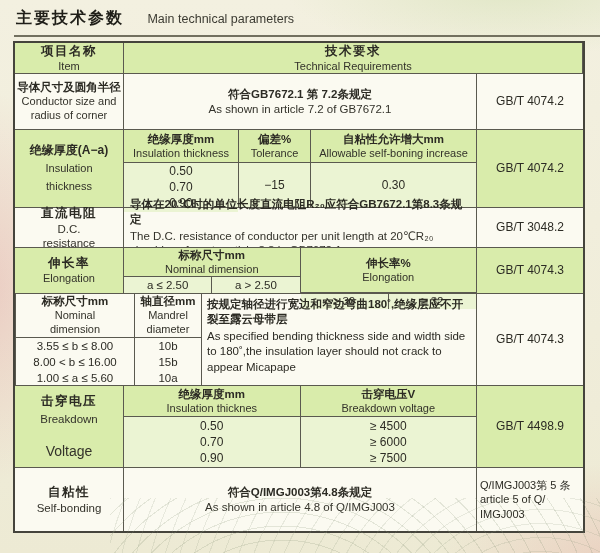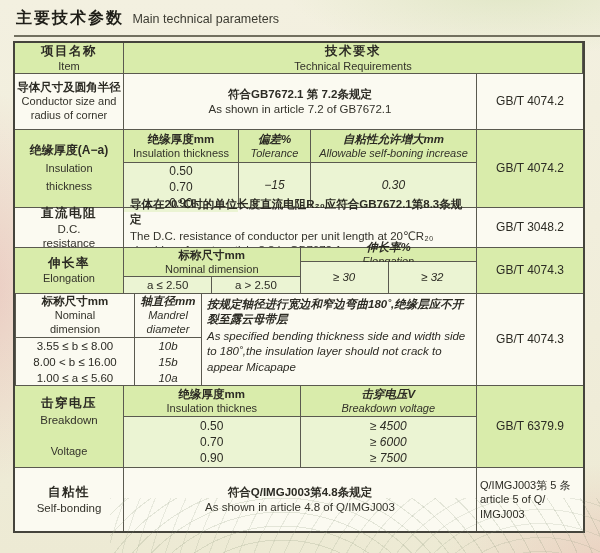--- a/index.html
+++ b/index.html
@@ -10,21 +10,21 @@
     background:
       radial-gradient(150px 280px at -2% 52%, rgba(222,128,138,.30), transparent 70%),
       radial-gradient(240px 140px at 102% 102%, rgba(226,140,140,.28), transparent 72%),
       radial-gradient(300px 90px at 85% -2%, rgba(190,214,150,.35), transparent 75%),
       linear-gradient(180deg,#f3f0e0 0%,#f0edda 60%,#edead4 100%);
   }
   :root{--bd:#5a594f;--grn:#d9ecab;--lgrn:#ebf4d3;--wht:#fbfaf1;}
 
   .title{position:absolute;left:16px;top:8px;white-space:nowrap;}
   .t-zh{font-size:16px;font-weight:bold;letter-spacing:2px;color:#1f1e18;}
-  .t-en{font-size:12.5px;color:#3c3b32;margin-left:4px;}
+  .t-en{font-size:12.5px;color:#3c3b32;margin-left:19px;}
   .title-rule{position:absolute;left:14px;right:0;top:35px;height:2px;background:#72705f;}
 
   .table{
     position:absolute;left:13px;top:41px;width:572px;height:492px;
     border:2px solid #45443c;background:var(--wht);
     display:flex;flex-direction:column;box-sizing:border-box;
   }
   .tr{display:flex;box-sizing:border-box;flex:none;}
   .tr + .tr{border-top:1px solid var(--bd);}
   .ci{width:108px;flex:none;display:flex;flex-direction:column;justify-content:center;align-items:center;text-align:center;box-sizing:border-box;padding:1px 2px;}
@@ -35,21 +35,21 @@
   .lgreen{background:var(--lgrn);}
 
   .zh{font-weight:bold;font-size:12.5px;letter-spacing:1.5px;line-height:1.35;}
   .zh-sm{font-weight:bold;font-size:11.5px;letter-spacing:0;line-height:1.3;}
   .en{font-size:11px;line-height:1.25;color:#33322a;}
   .val{font-size:12px;line-height:1.35;}
   .val-sm{font-size:11.5px;line-height:1.4;}
 
   .subcols{display:flex;flex:1;min-width:0;}
   .subcol{display:flex;flex-direction:column;box-sizing:border-box;min-width:0;}
-  .subcol + .subcol{border-left:1px solid var(--bd);font-style:italic;}
+  .subcol + .subcol{border-left:1px solid var(--bd);}
   .subhead{border-bottom:1px solid var(--bd);display:flex;flex-direction:column;justify-content:center;align-items:center;text-align:center;box-sizing:border-box;flex:none;}
   .subvals{flex:1;display:flex;flex-direction:column;justify-content:center;align-items:center;text-align:center;}
   .pairrow{flex:1;display:flex;}
   .pair{flex:1;display:flex;justify-content:center;align-items:center;}
   .pair + .pair{border-left:1px solid var(--bd);}
 
   .textblock{flex:1;padding:3px 5px;text-align:left;display:flex;flex-direction:column;justify-content:flex-start;}
   .textblock .zh-req{font-weight:bold;font-size:11.5px;line-height:1.3;letter-spacing:0;}
   .textblock .en-req{font-size:11.5px;line-height:1.35;margin-top:2px;}
 
@@ -170,21 +170,21 @@
           <div class="subhead green" style="height:29px">
             <div class="zh-sm">标称尺寸mm</div>
             <div class="en">Nominal dimension</div>
           </div>
           <div class="pairrow lgreen">
             <div class="pair val-sm">a ≤ 2.50</div>
             <div class="pair val-sm">a &gt; 2.50</div>
           </div>
         </div>
         <div class="subcol" style="flex:1">
-          <div class="subhead green" style="height:14px">
+          <div class="subhead green" style="height:45px">
             <div class="zh-sm">伸长率%</div>
             <div class="en">Elongation</div>
           </div>
           <div class="pairrow lgreen">
             <div class="pair val-sm">≥ 30</div>
             <div class="pair val-sm">≥ 32</div>
           </div>
         </div>
       </div>
     </div>
@@ -230,21 +230,21 @@
     </div>
     <div class="ct">
       <div class="val">GB/T 4074.3</div>
     </div>
   </div>
 
   <div class="tr" style="height:82px">
     <div class="ci green">
       <div class="zh">击穿电压</div>
       <div class="en" style="font-size:11.5px;margin-top:2px">Breakdown</div>
-      <div class="en" style="font-size:11px;margin-top:17px">Voltage</div>
+      <div class="en" style="font-size:14px;margin-top:17px">Voltage</div>
     </div>
     <div class="cm">
       <div class="subcols">
         <div class="subcol" style="flex:1">
           <div class="subhead green" style="height:31px">
             <div class="zh-sm">绝缘厚度mm</div>
             <div class="en">Insulation thicknes</div>
           </div>
           <div class="subvals lgreen">
             <div class="val">0.50</div>
@@ -259,21 +259,21 @@
           </div>
           <div class="subvals lgreen">
             <div class="val">≥ 4500</div>
             <div class="val">≥ 6000</div>
             <div class="val">≥ 7500</div>
           </div>
         </div>
       </div>
     </div>
     <div class="ct green">
-      <div class="val">GB/T 6379.9</div>
+      <div class="val">GB/T 4498.9</div>
     </div>
   </div>
 
   <div class="tr" style="flex:1">
     <div class="ci">
       <div class="zh">自粘性</div>
       <div class="en" style="font-size:11.5px">Self-bonding</div>
     </div>
     <div class="cm req-center">
       <div class="zh-sm">符合Q/IMGJ003第4.8条规定</div>

